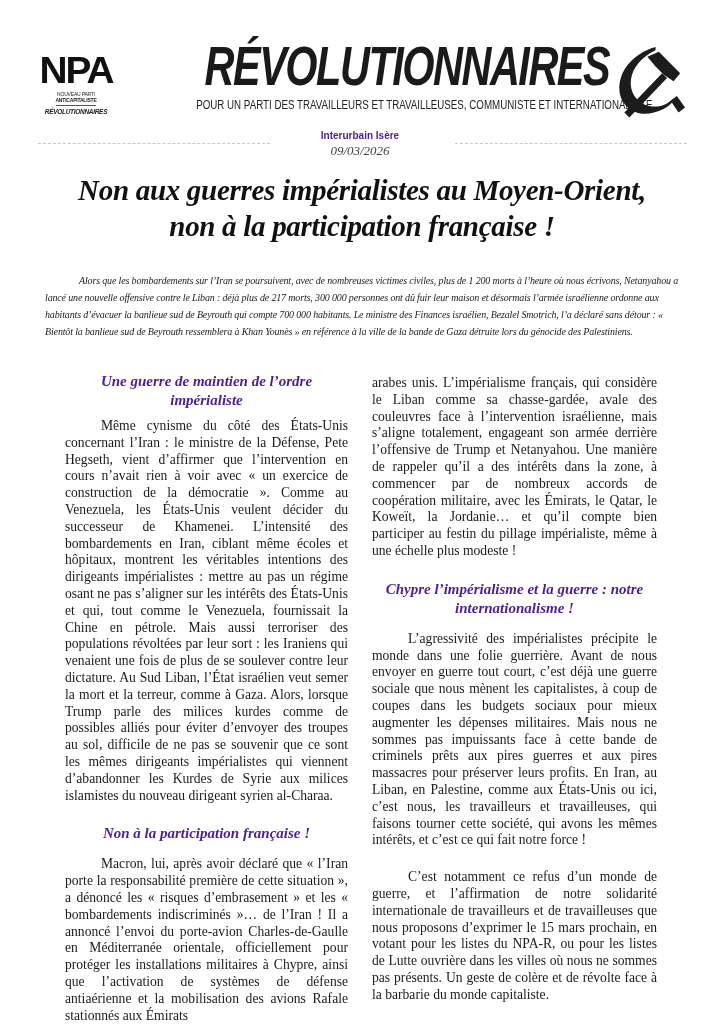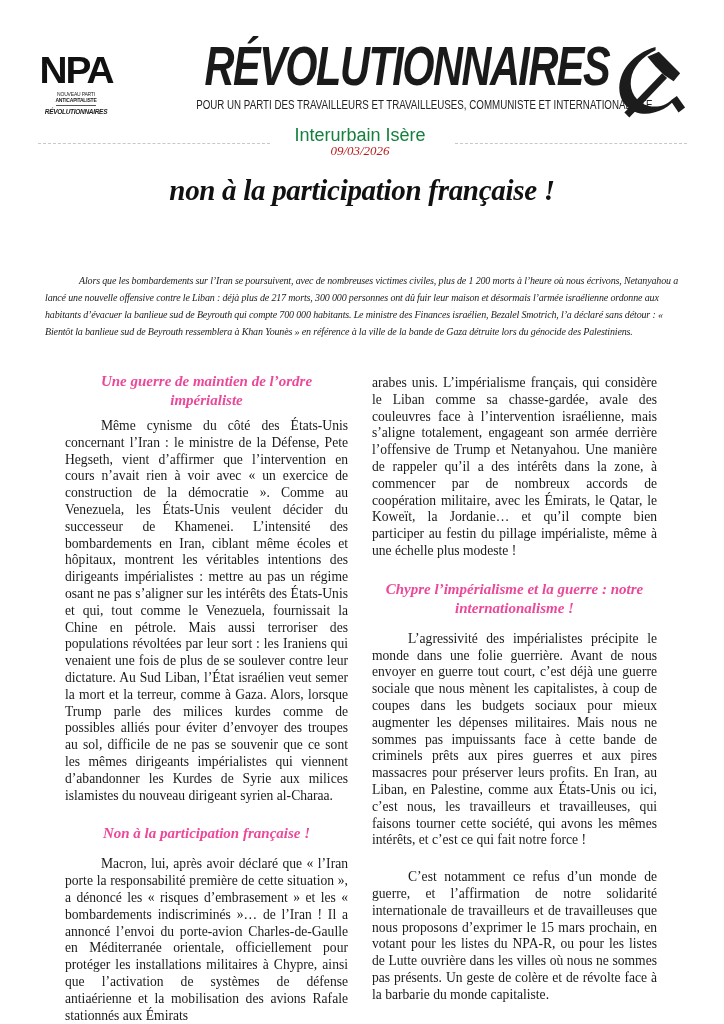--- a/index.html
+++ b/index.html
@@ -18,34 +18,34 @@
   .masthead-title { font-family: "Liberation Sans", sans-serif; font-weight: bold; font-style: italic; font-size: 56px; line-height: 60px; letter-spacing: -2px; color: #1a1a1a; transform: scaleX(0.74); transform-origin: center; white-space: nowrap; }
   .masthead-tagline { font-family: "Liberation Sans", sans-serif; font-size: 12.5px; line-height: 14px; color: #222; transform: scaleX(0.78); transform-origin: center; white-space: nowrap; margin-top: 2px; }
 
   .emblem { position: absolute; left: 608px; top: 42px; width: 82px; height: 82px; }
 
   .dotline { position: absolute; top: 143px; height: 0; border-top: 1px dashed #c8c8c8; }
   .dotline.left { left: 38px; width: 232px; }
   .dotline.right { left: 455px; width: 232px; }
 
   .edition { position: absolute; left: 260px; top: 128px; width: 200px; text-align: center; }
-  .edition-name { font-family: "Liberation Sans", sans-serif; font-weight: normal; font-size: 18px; line-height: 15px; color: #15803d; }
-  .edition-date { font-family: "Liberation Serif", serif; font-style: italic; font-size: 13px; line-height: 15px; color: #b91c1c; }
+  .edition-name { font-family: "Liberation Sans", sans-serif; font-weight: bold; font-size: 10px; line-height: 15px; color: #4c1d95; }
+  .edition-date { font-family: "Liberation Serif", serif; font-style: italic; font-size: 13px; line-height: 15px; color: #404040; }
 
   .headline { position: absolute; left: 20px; top: 172px; width: 684px; text-align: center; font-family: "Liberation Serif", serif; font-weight: bold; font-style: italic; font-size: 29px; line-height: 36px; color: #111; letter-spacing: -0.3px; }
 
   .chapeau { position: absolute; left: 45px; top: 262px; width: 634px; font-family: "Liberation Serif", serif; font-style: italic; font-size: 10px; line-height: 17px; color: #222; text-align: left; text-indent: 34px; letter-spacing: -0.15px; }
 
   
   .col { position: absolute; top: 372px; font-family: "Liberation Serif", serif; font-size: 13.6px; line-height: 16.8px; color: #1a1a1a; }
   .col.left { left: 65px; width: 283px; }
   .col.right { left: 372px; width: 285px; top: 375px; }
   .col p { margin: 0; text-align: justify; }
   .col p.indent { text-indent: 36px; }
-  .subhead { font-family: "Liberation Serif", serif; font-weight: bold; font-style: italic; font-size: 15px; line-height: 19px; text-align: center; margin: 0; color: #ec4899; }
+  .subhead { font-family: "Liberation Serif", serif; font-weight: bold; font-style: italic; font-size: 15px; line-height: 19px; text-align: center; margin: 0; color: #4c1d95; }
   .gap-s { height: 8px; }
   .gap-m { height: 13px; }
   .gap-l { height: 20px; }
 </style>
 </head>
 <body>
 
 <div class="page">
 
   <div class="npa-logo">
@@ -72,20 +72,21 @@
 
   <div class="dotline left"></div>
   <div class="dotline right"></div>
 
   <div class="edition">
     <div class="edition-name">Interurbain Isère</div>
     <div class="edition-date">09/03/2026</div>
   </div>
 
   <div class="headline">
+    <div>Non aux guerres impérialistes au Moyen-Orient,</div>
     <div>non à la participation française !</div>
   </div>
 
   <p class="chapeau">Alors que les bombardements sur l’Iran se poursuivent, avec de nombreuses victimes civiles, plus de 1 200 morts à l’heure où nous écrivons, Netanyahou a lancé une nouvelle offensive contre le Liban : déjà plus de 217 morts, 300 000 personnes ont dû fuir leur maison et désormais l’armée israélienne ordonne aux habitants d’évacuer la banlieue sud de Beyrouth qui compte 700 000 habitants. Le ministre des Finances israélien, Bezalel Smotrich, l’a déclaré sans détour : « Bientôt la banlieue sud de Beyrouth ressemblera à Khan Younès » en référence à la ville de la bande de Gaza détruite lors du génocide des Palestiniens.</p>
 
   <div class="col left">
     <h2 class="subhead">Une guerre de maintien de l’ordre impérialiste</h2>
     <div class="gap-s"></div>
     <p class="indent">Même cynisme du côté des États-Unis concernant l’Iran : le ministre de la Défense, Pete Hegseth, vient d’affirmer que l’intervention en cours n’avait rien à voir avec « un exercice de construction de la démocratie ». Comme au Venezuela, les États-Unis veulent décider du successeur de Khamenei. L’intensité des bombardements en Iran, ciblant même écoles et hôpitaux, montrent les véritables intentions des dirigeants impérialistes : mettre au pas un régime osant ne pas s’aligner sur les intérêts des États-Unis et qui, tout comme le Venezuela, fournissait la Chine en pétrole. Mais aussi terroriser des populations révoltées par leur sort : les Iraniens qui venaient une fois de plus de se soulever contre leur dictature. Au Sud Liban, l’État israélien veut semer la mort et la terreur, comme à Gaza. Alors, lorsque Trump parle des milices kurdes comme de possibles alliés pour éviter d’envoyer des troupes au sol, difficile de ne pas se souvenir que ce sont les mêmes dirigeants impérialistes qui viennent d’abandonner les Kurdes de Syrie aux milices islamistes du nouveau dirigeant syrien al-Charaa.</p>
     <div class="gap-l"></div>

